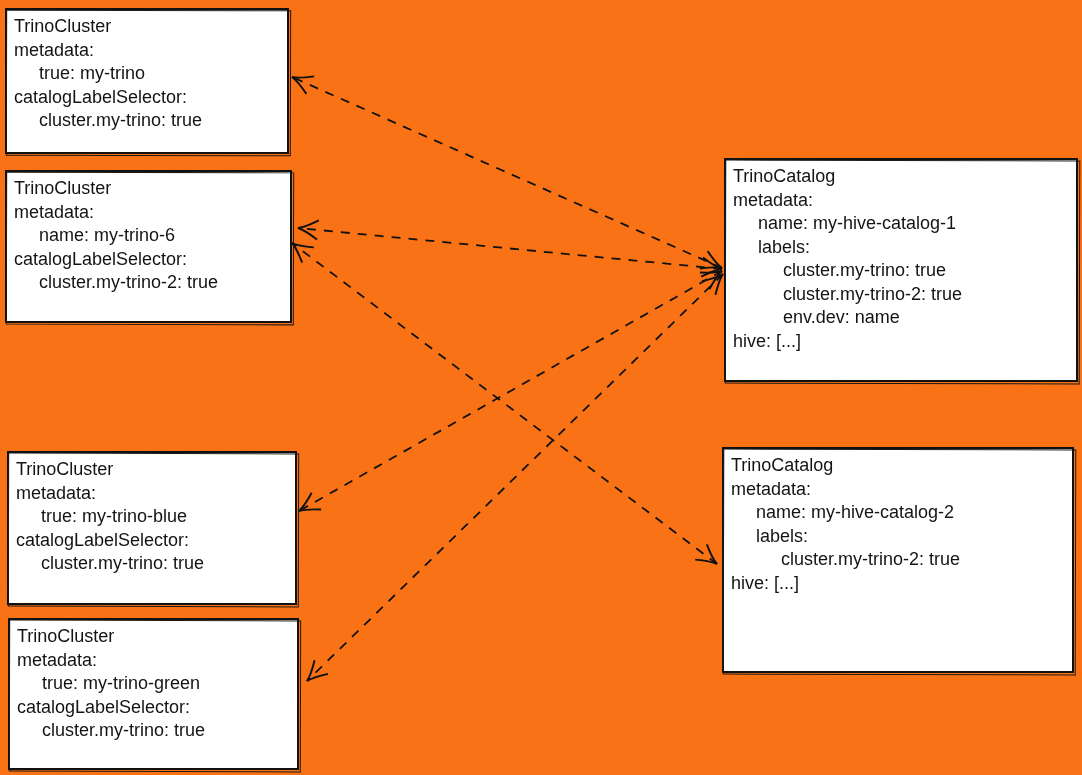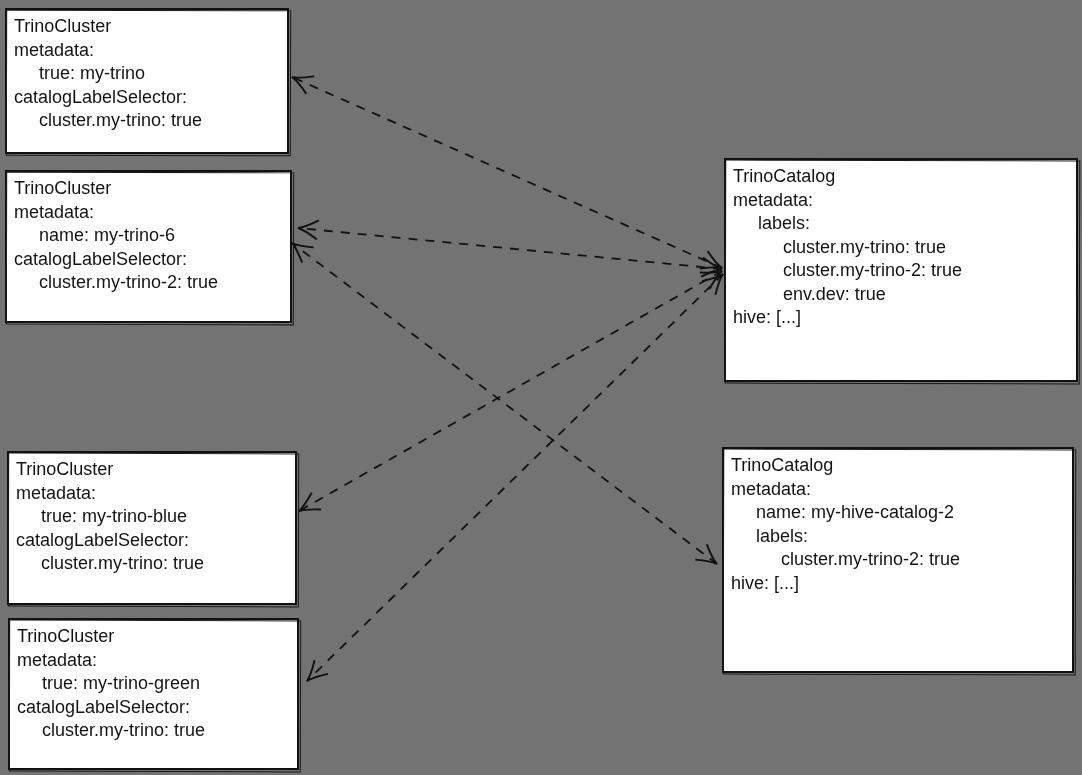--- a/index.html
+++ b/index.html
@@ -5,21 +5,21 @@
   html, body {
     margin: 0;
     padding: 0;
     background: #ffffff;
     font-family: "Liberation Sans", "DejaVu Sans", sans-serif;
   }
   .canvas {
     position: relative;
     width: 1082px;
     height: 775px;
-    background: #737373;
+    background: #f97316;
     overflow: hidden;
     text-decoration: underline;
   }
   .edges-layer {
     position: absolute;
     left: 0;
     top: 0;
     width: 1082px;
     height: 775px;
     pointer-events: none;
@@ -112,24 +112,25 @@
       <div class="line indent-0">TrinoCluster</div>
       <div class="line indent-0">metadata:</div>
       <div class="line indent-1">true: my-trino-green</div>
       <div class="line indent-0">catalogLabelSelector:</div>
       <div class="line indent-1">cluster.my-trino: true</div>
     </div>
 
   <div class="node node-my-hive-catalog-1">
       <div class="line indent-0">TrinoCatalog</div>
       <div class="line indent-0">metadata:</div>
+      <div class="line indent-1">name: my-hive-catalog-1</div>
       <div class="line indent-1">labels:</div>
       <div class="line indent-2">cluster.my-trino: true</div>
       <div class="line indent-2">cluster.my-trino-2: true</div>
-      <div class="line indent-2">env.dev: true</div>
+      <div class="line indent-2">env.dev: name</div>
       <div class="line indent-0">hive: [...]</div>
     </div>
 
   <div class="node node-my-hive-catalog-2">
       <div class="line indent-0">TrinoCatalog</div>
       <div class="line indent-0">metadata:</div>
       <div class="line indent-1">name: my-hive-catalog-2</div>
       <div class="line indent-1">labels:</div>
       <div class="line indent-2">cluster.my-trino-2: true</div>
       <div class="line indent-0">hive: [...]</div>

